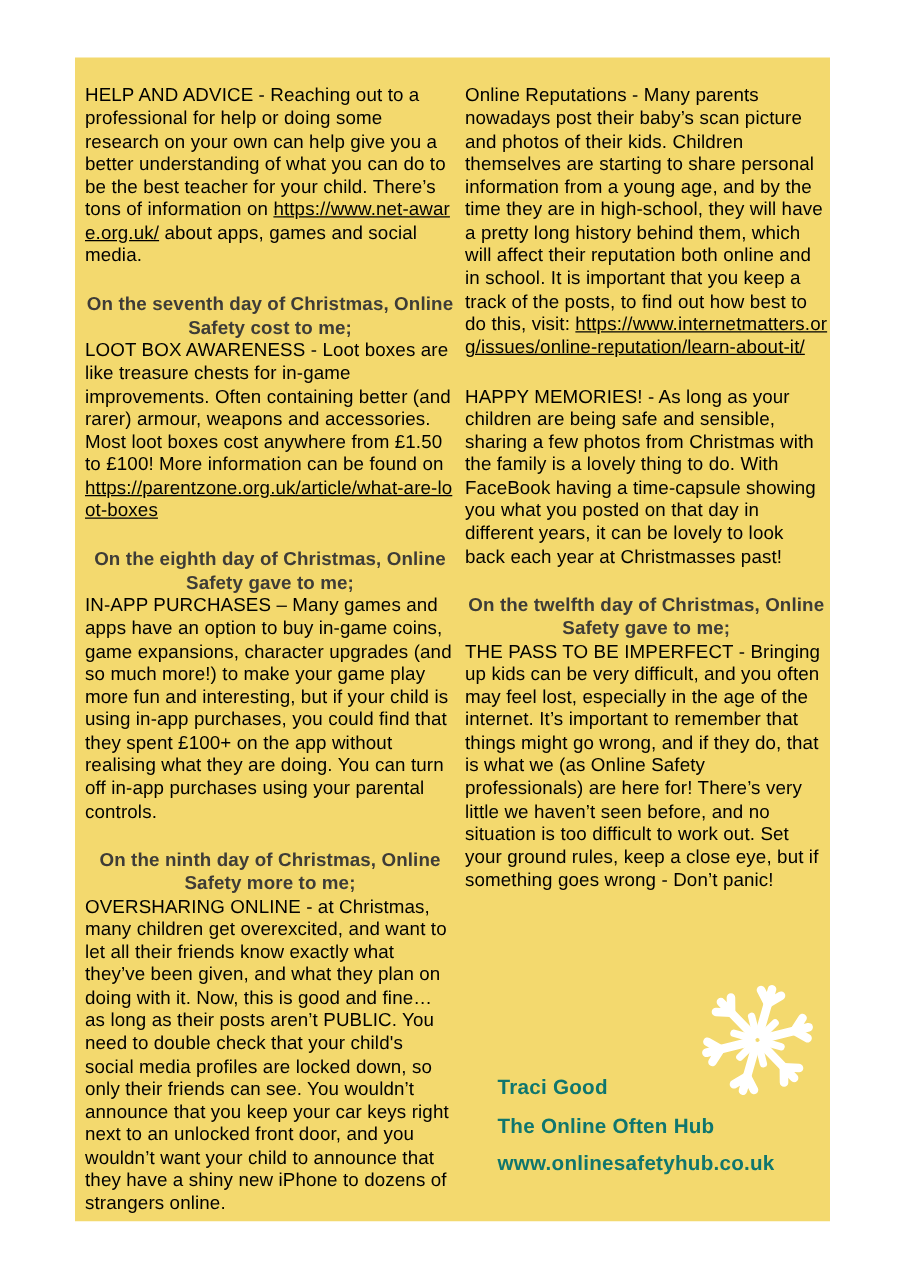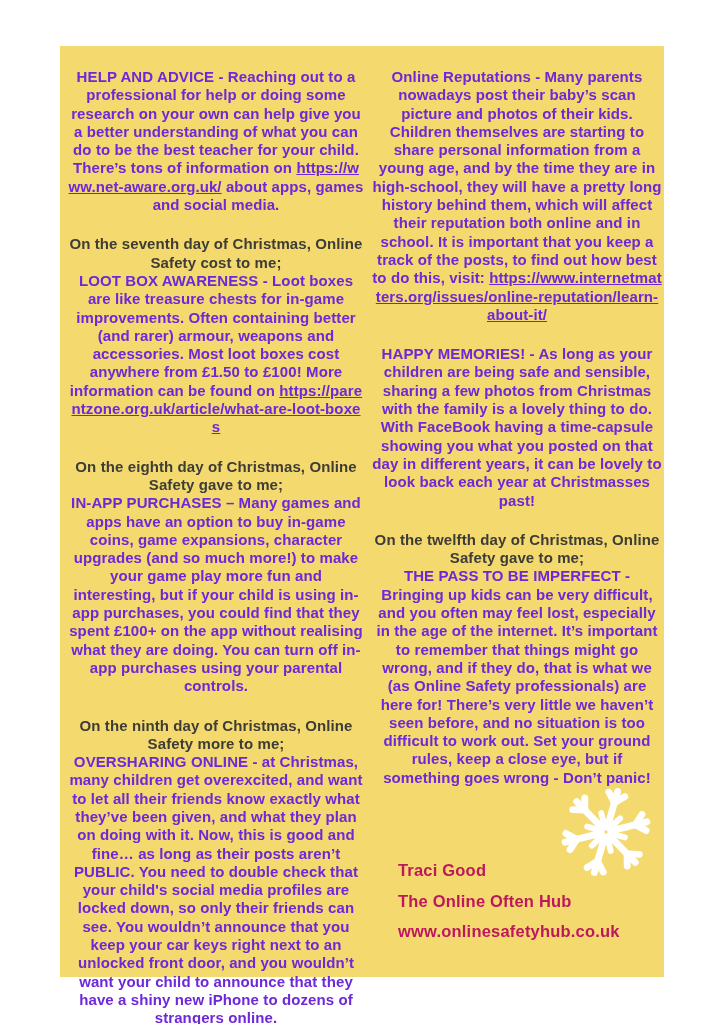--- a/index.html
+++ b/index.html
@@ -13,30 +13,30 @@
   }
   .col{position:absolute;top:22px;}
   .col-left{left:8px;width:296px;}
   .col-right{left:312px;width:290px;}
   .entry{margin:0 0 21px 0;}
   .entry-title{
     margin:0;font-size:15px;line-height:1.22;font-weight:700;
     color:#3E3C37;text-align:center;letter-spacing:0.1px;
   }
   .entry-body{
-    margin:0;font-size:15px;line-height:1.22;font-weight:700;
-    color:#6d28d9;text-align:center;letter-spacing:0.1px;
+    margin:0;font-size:15px;line-height:1.22;font-weight:400;
+    color:#000000;letter-spacing:0.1px;
   }
   .link{text-decoration:underline;word-break:break-all;cursor:pointer;color:inherit;}
   .snowflake{position:absolute;left:494px;top:737px;width:104px;height:98px;}
   .snowflake svg{display:block;width:100%;height:100%;}
   .footer{position:absolute;left:338px;top:816px;}
   .footer p{
     margin:0 0 14px 0;font-size:16.5px;line-height:1;font-weight:700;
-    color:#be185d;letter-spacing:0.2px;
+    color:#0f766e;letter-spacing:0.2px;
   }
 </style>
 </head>
 <body>
 
 <div class="canvas">
   <div class="paper">
 
     <div class="col col-left">
       <section class="entry">

